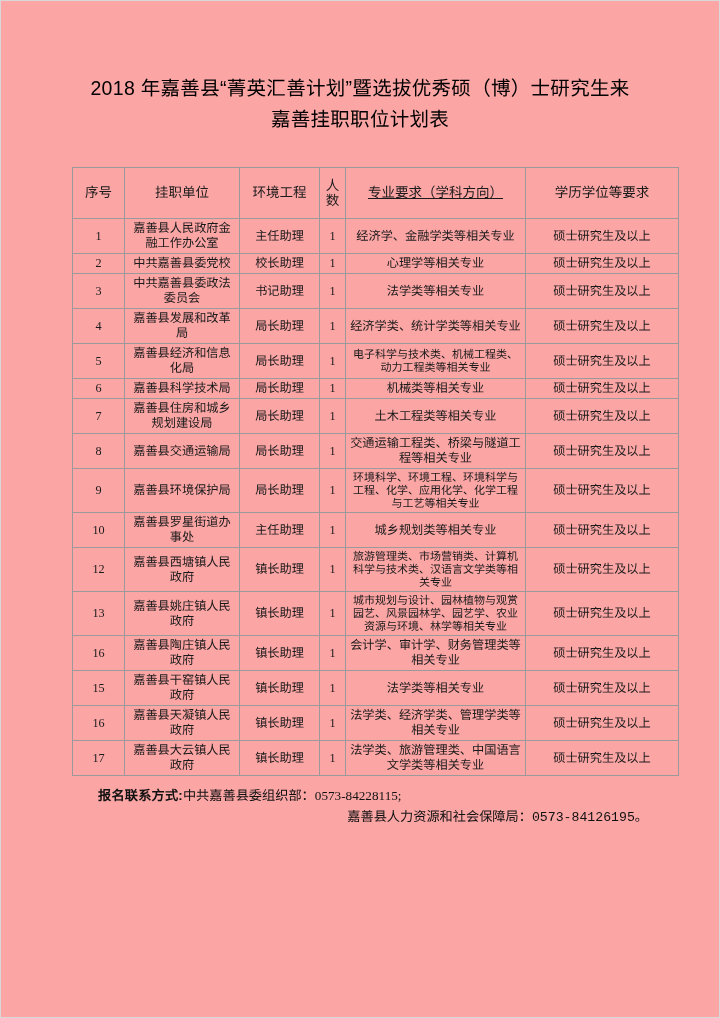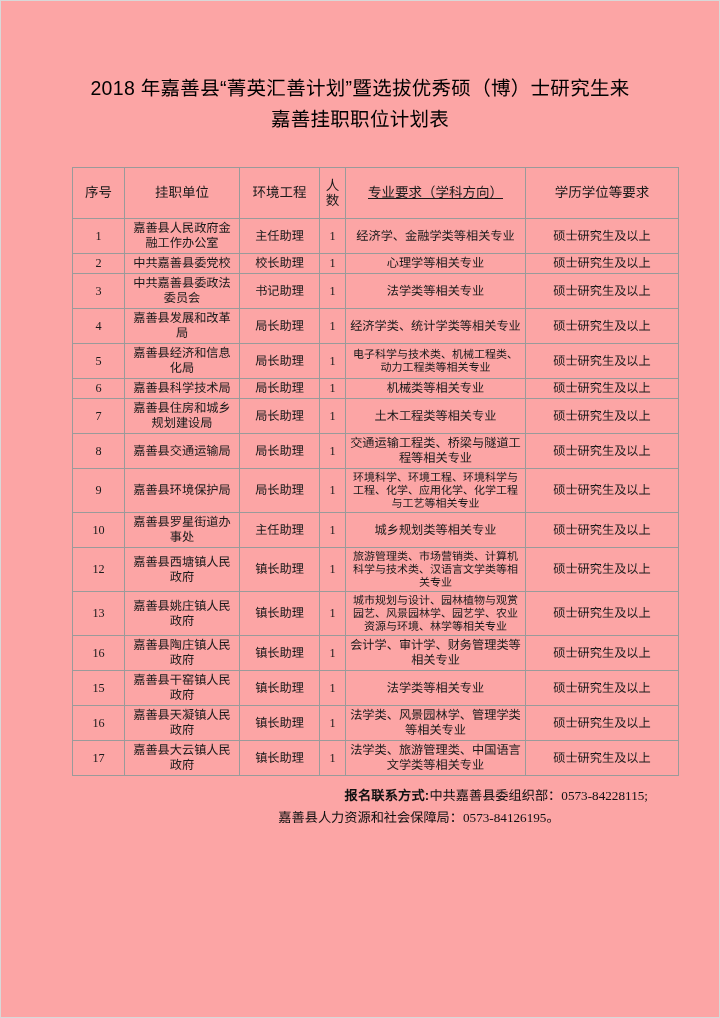--- a/index.html
+++ b/index.html
@@ -91,22 +91,22 @@
   td.c-major.dense { font-size: 11px; line-height: 13px; }
 
   .footer {
     width: 576px;
     margin: 9px auto 0 auto;
     font-family: "Liberation Serif", "DejaVu Serif", serif;
     font-size: 13.2px;
     line-height: 22px;
     color: #111111;
   }
-  .footer .line1 { text-align: right; padding-left: 26px; }
-  .footer .line2 { text-align: center; padding-left: 118px; }
+  .footer .line1 { text-align: left; padding-left: 26px; }
+  .footer .line2 { text-align: right; padding-left: 118px; font-family: Liberation Mono, monospace; }
   .footer .lbl {
     font-weight: bold;
     font-family: "Liberation Sans", "DejaVu Sans", sans-serif;
     letter-spacing: 0.2px;
   }
 </style>
 </head>
 <body>
 
 <div class="page">
@@ -242,21 +242,21 @@
             <td class="c-post">镇长助理</td>
             <td class="c-num">1</td>
             <td class="c-major">法学类等相关专业</td>
             <td class="c-edu">硕士研究生及以上</td>
           </tr>
           <tr>
             <td class="c-idx">16</td>
             <td class="c-unit">嘉善县天凝镇人民政府</td>
             <td class="c-post">镇长助理</td>
             <td class="c-num">1</td>
-            <td class="c-major">法学类、风景园林学、管理学类等相关专业</td>
+            <td class="c-major">法学类、经济学类、管理学类等相关专业</td>
             <td class="c-edu">硕士研究生及以上</td>
           </tr>
           <tr>
             <td class="c-idx">17</td>
             <td class="c-unit">嘉善县大云镇人民政府</td>
             <td class="c-post">镇长助理</td>
             <td class="c-num">1</td>
             <td class="c-major">法学类、旅游管理类、中国语言文学类等相关专业</td>
             <td class="c-edu">硕士研究生及以上</td>
           </tr>

